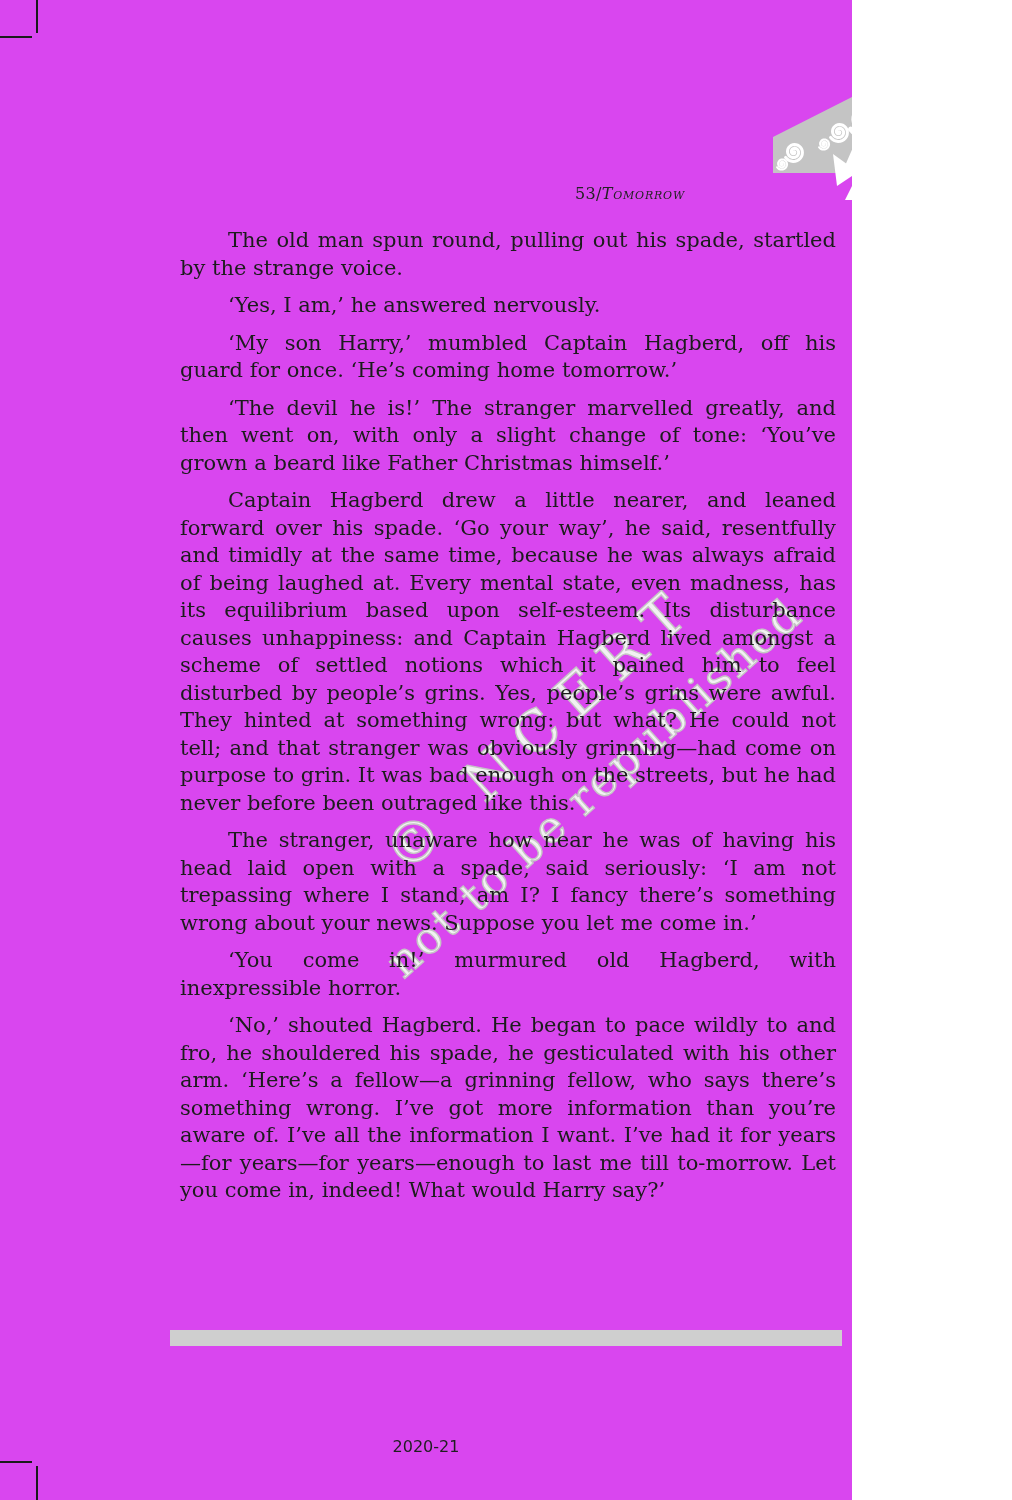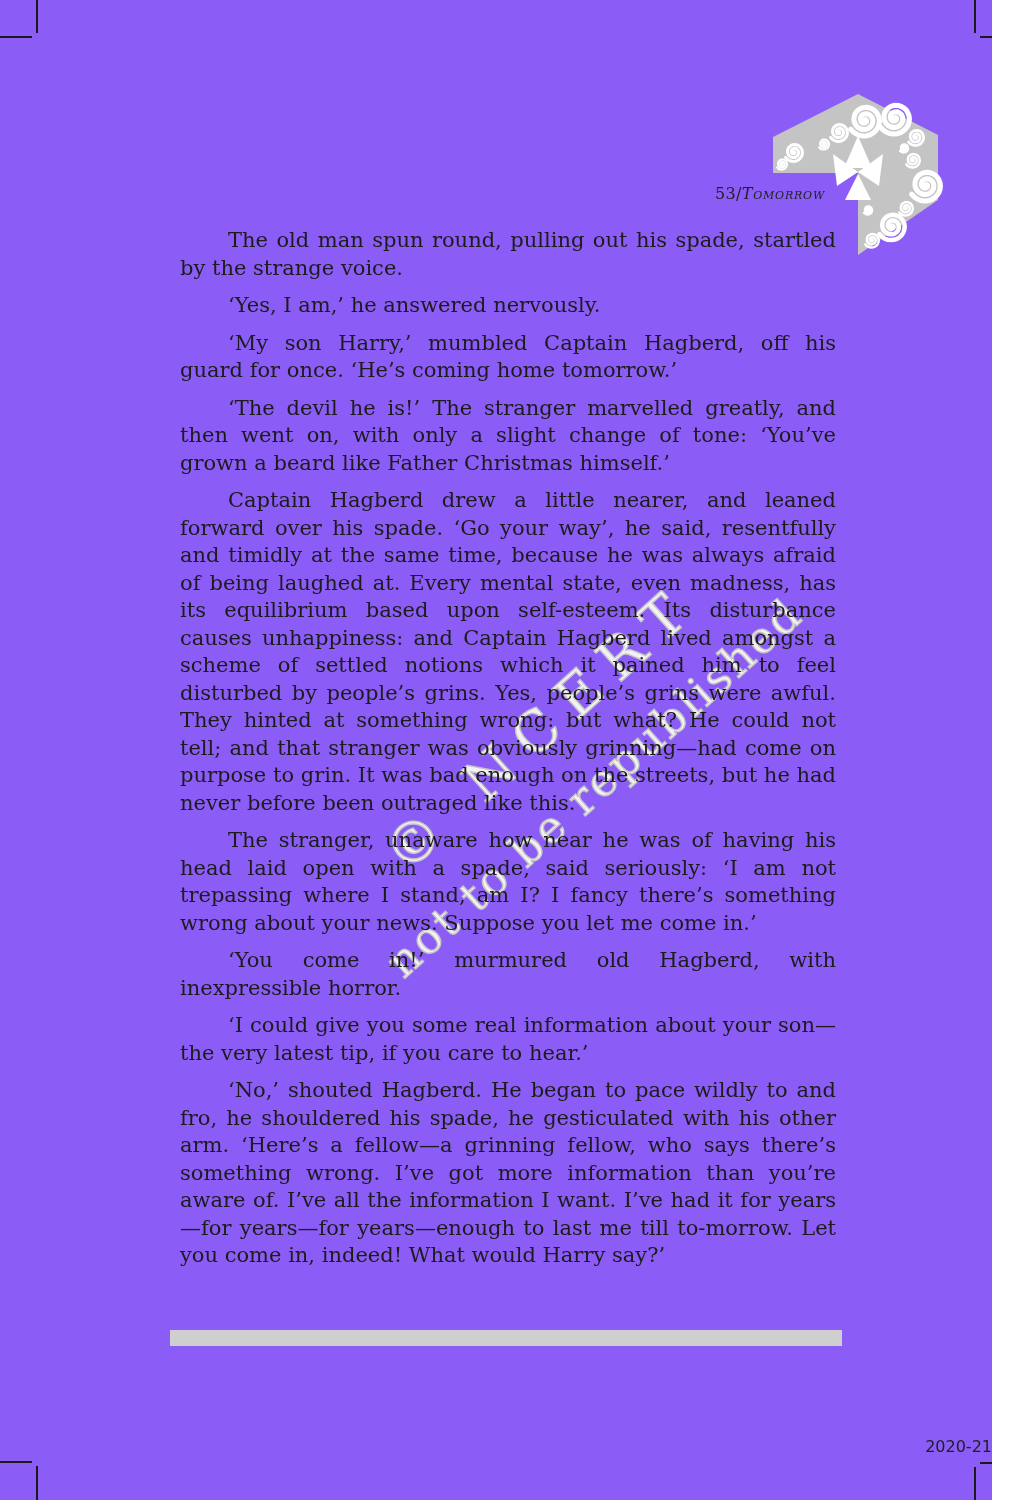--- a/index.html
+++ b/index.html
@@ -1,20 +1,20 @@
 <!DOCTYPE html>
 <html><head>
 <meta charset="utf-8">
 <style>
   html, body { margin: 0; padding: 0; background: #ffffff; }
   .page {
     position: relative;
-    width: 992px;
+    width: 852px;
     height: 1500px;
-    background: #8b5cf6;
+    background: #d946ef;
     overflow: hidden;
     font-family: "DejaVu Serif", serif;
     color: #1c1c1c;
   }
 
   
   .crop { position: absolute; background: #1a1a1a; }
   .crop.tl-v { left: 36px;  top: 0;      width: 2px;  height: 33px; }
   .crop.tl-h { left: 0;     top: 36px;   width: 32px; height: 2px; }
   .crop.tr-v { left: 974px; top: 0;      width: 2px;  height: 33px; }
@@ -99,21 +99,21 @@
     height: 16px;
     background: #cfcfcf;
   }
 
   
   .footer {
     position: absolute;
     left: 0;
     top: 1437px;
     width: 100%;
-    text-align: right;
+    text-align: center;
     font-family: "DejaVu Sans", sans-serif;
     font-size: 16px;
     color: #1f1f1f;
   }
 </style>
 </head>
 <body>
 
 <div class="page">
 
@@ -158,21 +158,20 @@
   </div>
 
   <div class="content">
     <p>The old man spun round, pulling out his spade, startled by the strange voice.</p>
     <p>‘Yes, I am,’ he answered nervously.</p>
     <p>‘My son Harry,’ mumbled Captain Hagberd, off his guard for once. ‘He’s coming home tomorrow.’</p>
     <p>‘The devil he is!’ The stranger marvelled greatly, and then went on, with only a slight change of tone: ‘You’ve grown a beard like Father Christmas himself.’</p>
     <p>Captain Hagberd drew a little nearer, and leaned forward over his spade. ‘Go your way’, he said, resentfully and timidly at the same time, because he was always afraid of being laughed at. Every mental state, even madness, has its equilibrium based upon self-esteem. Its disturbance causes unhappiness: and Captain Hagberd lived amongst a scheme of settled notions which it pained him to feel disturbed by people’s grins. Yes, people’s grins were awful. They hinted at something wrong: but what? He could not tell; and that stranger was obviously grinning—had come on purpose to grin. It was bad enough on the streets, but he had never before been outraged like this.</p>
     <p>The stranger, unaware how near he was of having his head laid open with a spade, said seriously: ‘I am not trepassing where I stand, am I? I fancy there’s something wrong about your news. Suppose you let me come in.’</p>
     <p><span>‘</span><span class="it">You</span><span> come in!’ murmured old Hagberd, with inexpressible horror.</span></p>
-    <p>‘I could give you some real information about your son—the very latest tip, if you care to hear.’</p>
     <p>‘No,’ shouted Hagberd. He began to pace wildly to and fro, he shouldered his spade, he gesticulated with his other arm. ‘Here’s a fellow—a grinning fellow, who says there’s something wrong. I’ve got more information than you’re aware of. I’ve all the information I want. I’ve had it for years—for years—for years—enough to last me till to-morrow. Let you come in, indeed! What would Harry say?’</p>
   </div>
 
   <div class="divider-bar"></div>
 
   <div class="footer">2020-21</div>
 
 </div>
 
 </body></html>

